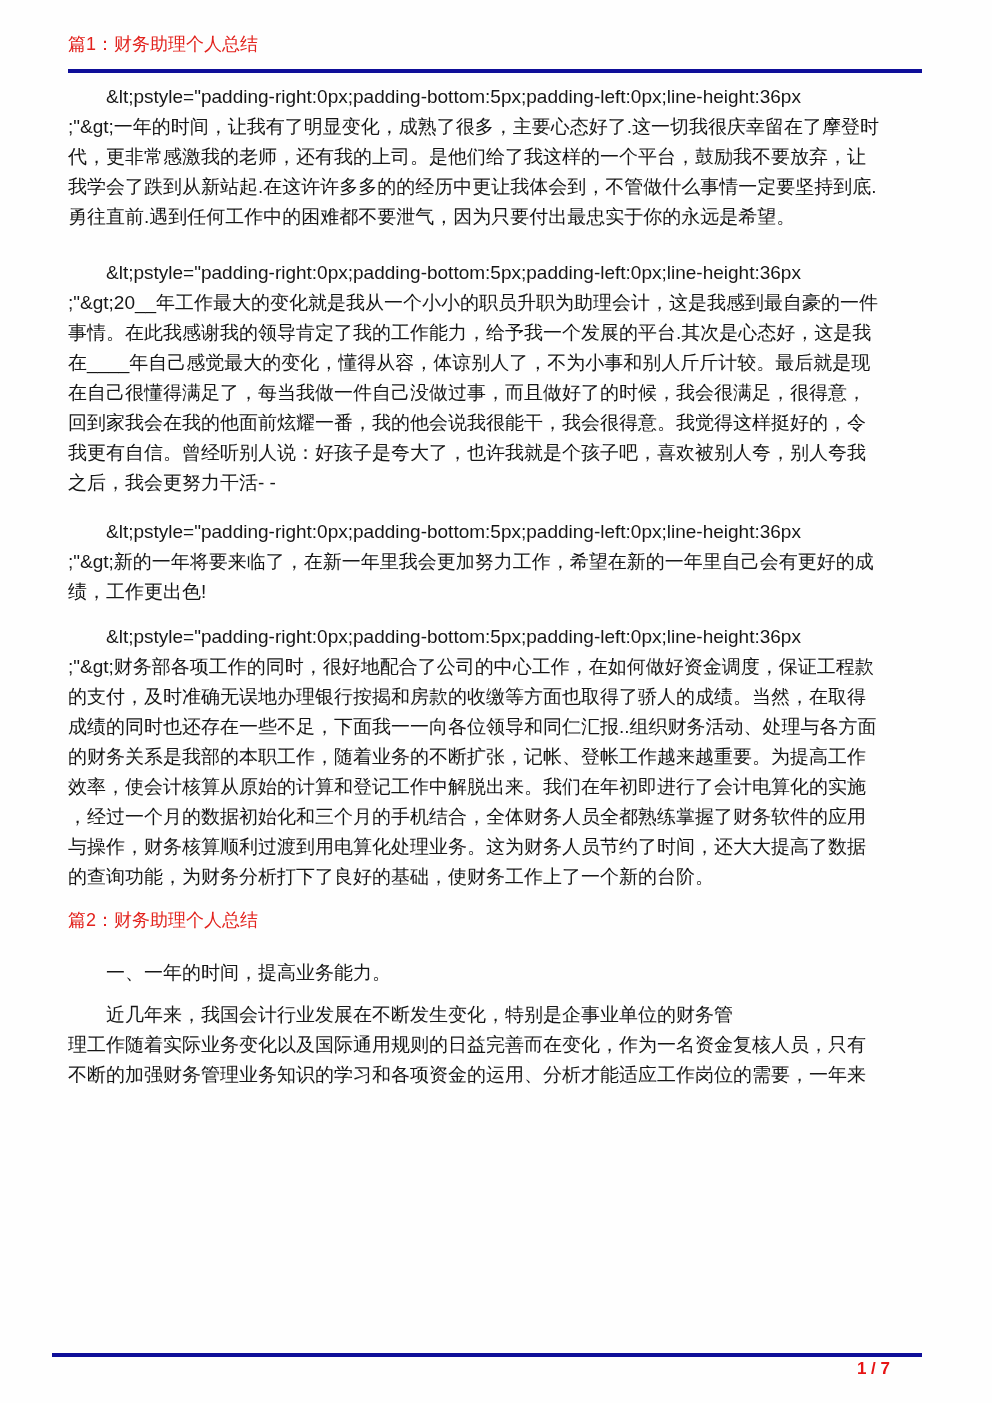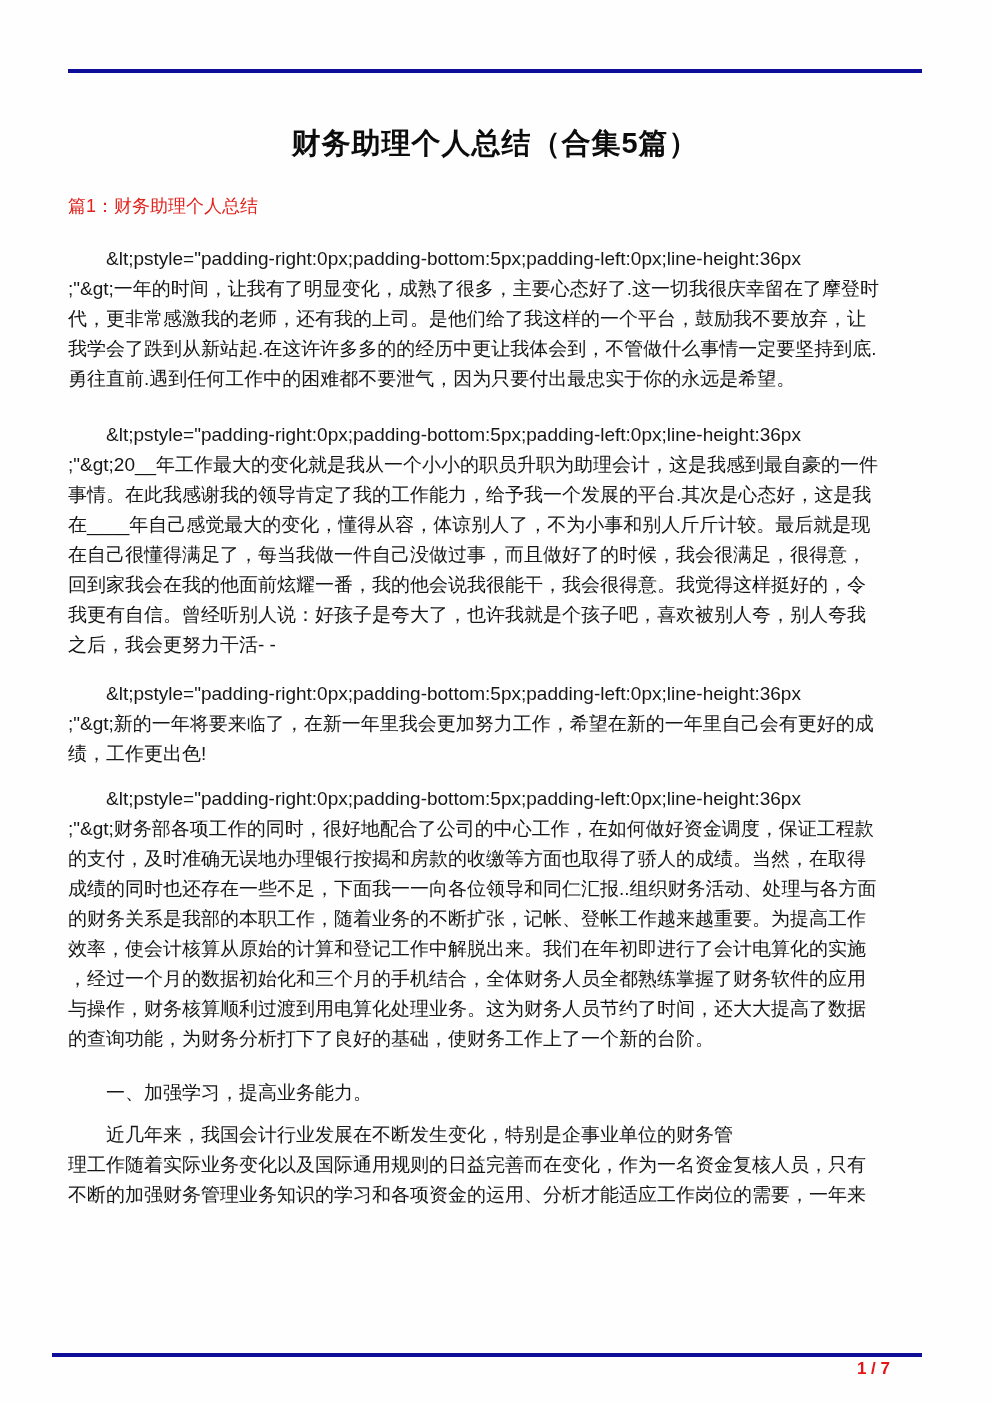--- a/index.html
+++ b/index.html
@@ -80,21 +80,20 @@
 </style>
 </head>
 <body>
 
 <div class="page">
 
   <div class="top-rule"></div>
 
   <div class="content">
 
-    <div class="doc-title">财务助理个人总结（合集5篇）</div>
 
     <div class="section-heading">篇1：财务助理个人总结</div>
 
     <p class="para mt24">&amp;lt;pstyle="padding-right:0px;padding-bottom:5px;padding-left:0px;line-height:36px
 ;"&amp;gt;一年的时间，让我有了明显变化，成熟了很多，主要心态好了.这一切我很庆幸留在了摩登时
 代，更非常感激我的老师，还有我的上司。是他们给了我这样的一个平台，鼓励我不要放弃，让
 我学会了跌到从新站起.在这许许多多的的经历中更让我体会到，不管做什么事情一定要坚持到底.
 勇往直前.遇到任何工作中的困难都不要泄气，因为只要付出最忠实于你的永远是希望。</p>
 
     <p class="para mt26">&amp;lt;pstyle="padding-right:0px;padding-bottom:5px;padding-left:0px;line-height:36px
@@ -113,22 +112,23 @@
     <p class="para mt15">&amp;lt;pstyle="padding-right:0px;padding-bottom:5px;padding-left:0px;line-height:36px
 ;"&amp;gt;财务部各项工作的同时，很好地配合了公司的中心工作，在如何做好资金调度，保证工程款
 的支付，及时准确无误地办理银行按揭和房款的收缴等方面也取得了骄人的成绩。当然，在取得
 成绩的同时也还存在一些不足，下面我一一向各位领导和同仁汇报..组织财务活动、处理与各方面
 的财务关系是我部的本职工作，随着业务的不断扩张，记帐、登帐工作越来越重要。为提高工作
 效率，使会计核算从原始的计算和登记工作中解脱出来。我们在年初即进行了会计电算化的实施
 ，经过一个月的数据初始化和三个月的手机结合，全体财务人员全都熟练掌握了财务软件的应用
 与操作，财务核算顺利过渡到用电算化处理业务。这为财务人员节约了时间，还大大提高了数据
 的查询功能，为财务分析打下了良好的基础，使财务工作上了一个新的台阶。</p>
 
+    <div class="section-heading second">篇2：财务助理个人总结</div>
 
-    <p class="para mt24">一、加强学习，提高业务能力。</p>
+    <p class="para mt24">一、一年的时间，提高业务能力。</p>
 
     <p class="para mt18">近几年来，我国会计行业发展在不断发生变化，特别是企事业单位的财务管
 理工作随着实际业务变化以及国际通用规则的日益完善而在变化，作为一名资金复核人员，只有
 不断的加强财务管理业务知识的学习和各项资金的运用、分析才能适应工作岗位的需要，一年来</p>
 
   </div>
 
   <div class="bottom-rule"></div>
 
   <div class="page-num">1 / 7</div>

